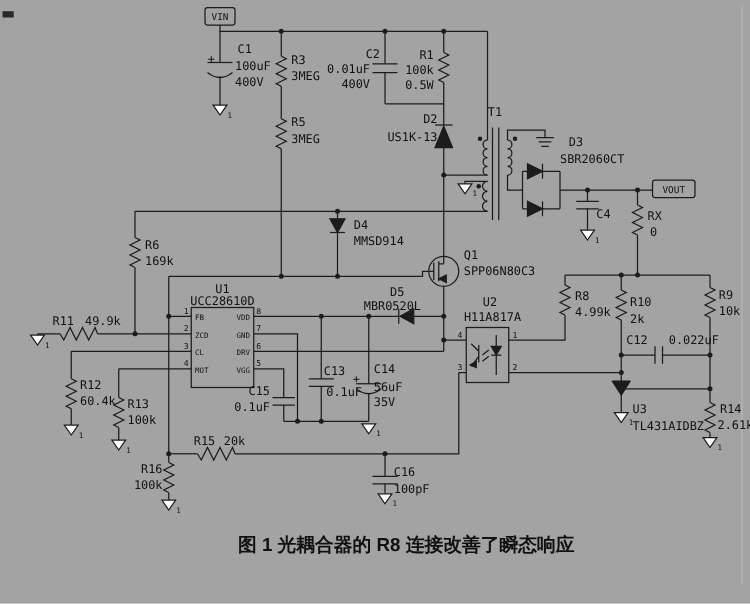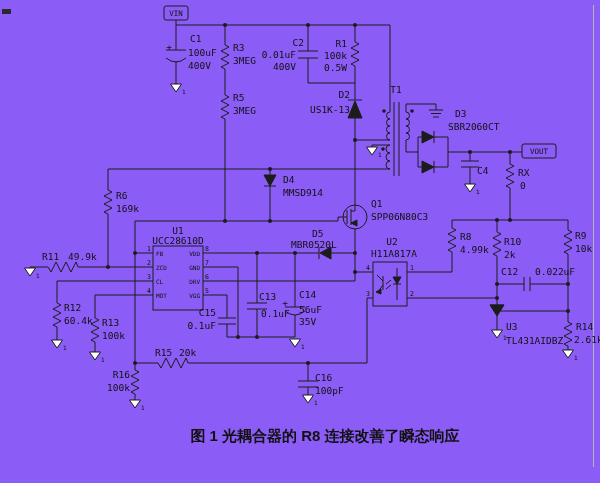--- a/index.html
+++ b/index.html
@@ -1,16 +1,16 @@
 <!DOCTYPE html>
 <html><head>
 <meta charset="utf-8">
 <style>
   html,body{margin:0;padding:0;background:#fff;}
-  .page{position:relative;width:600px;height:483px;background:#8b5cf6;overflow:hidden;}
+  .page{position:relative;width:600px;height:483px;background:#a3a3a3;overflow:hidden;}
   svg{position:absolute;left:0;top:0;}
   svg .wire{stroke:#1c1c1c;stroke-width:1;fill:none;}
   svg .sym{stroke:#1c1c1c;stroke-width:1;fill:none;}
   svg .fillsym{stroke:#1c1c1c;stroke-width:1;fill:#1c1c1c;}
   svg .dot{fill:#1c1c1c;stroke:none;}
   svg .gnd{stroke:#1c1c1c;stroke-width:1;fill:#fff;}
   svg text{font-family:"DejaVu Sans Mono",monospace;font-size:9.5px;fill:#111;}
   svg text.sm{font-size:6.5px;}
   svg text.pin{font-size:6px;}
   svg text.port{font-size:7.5px;}

